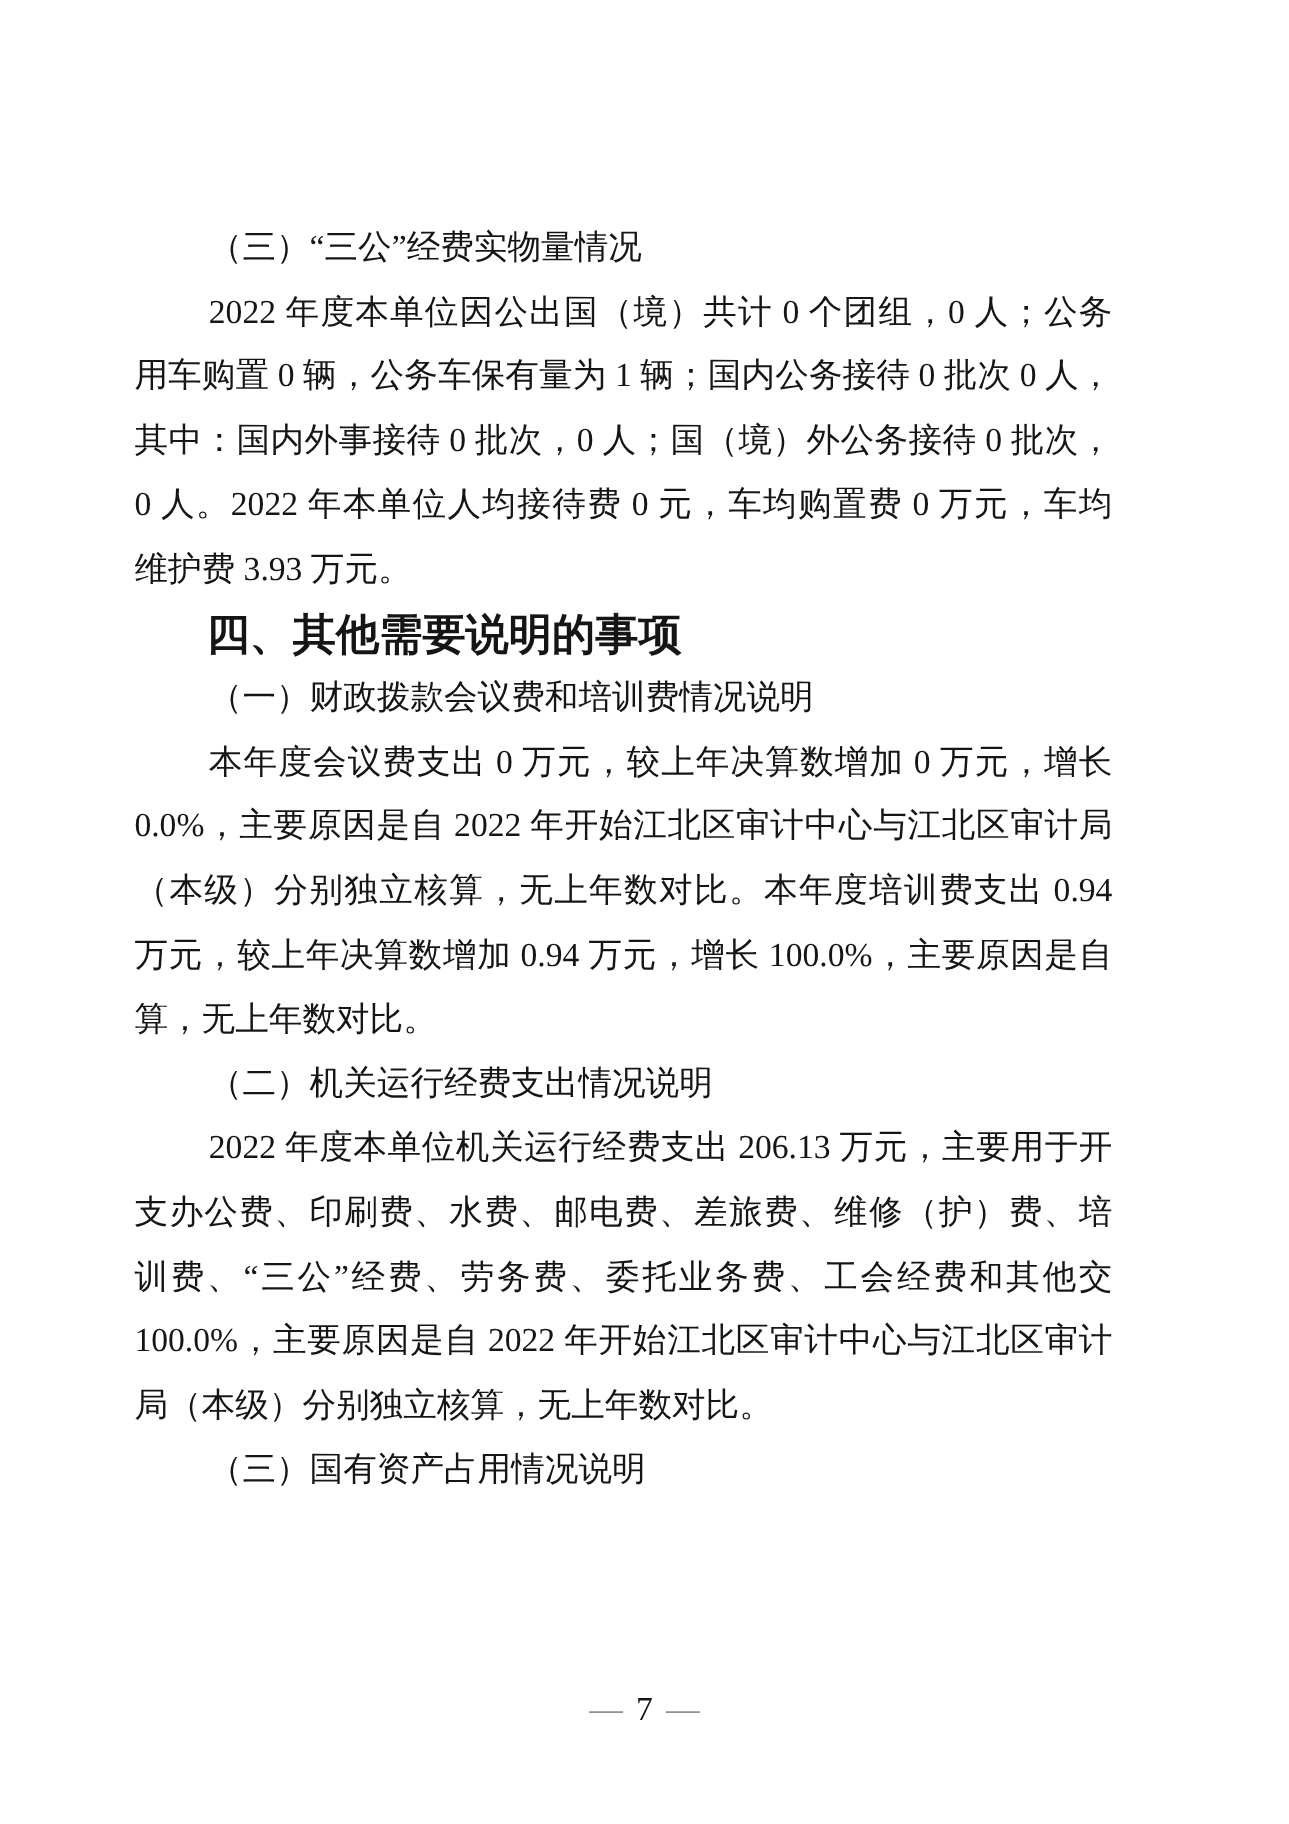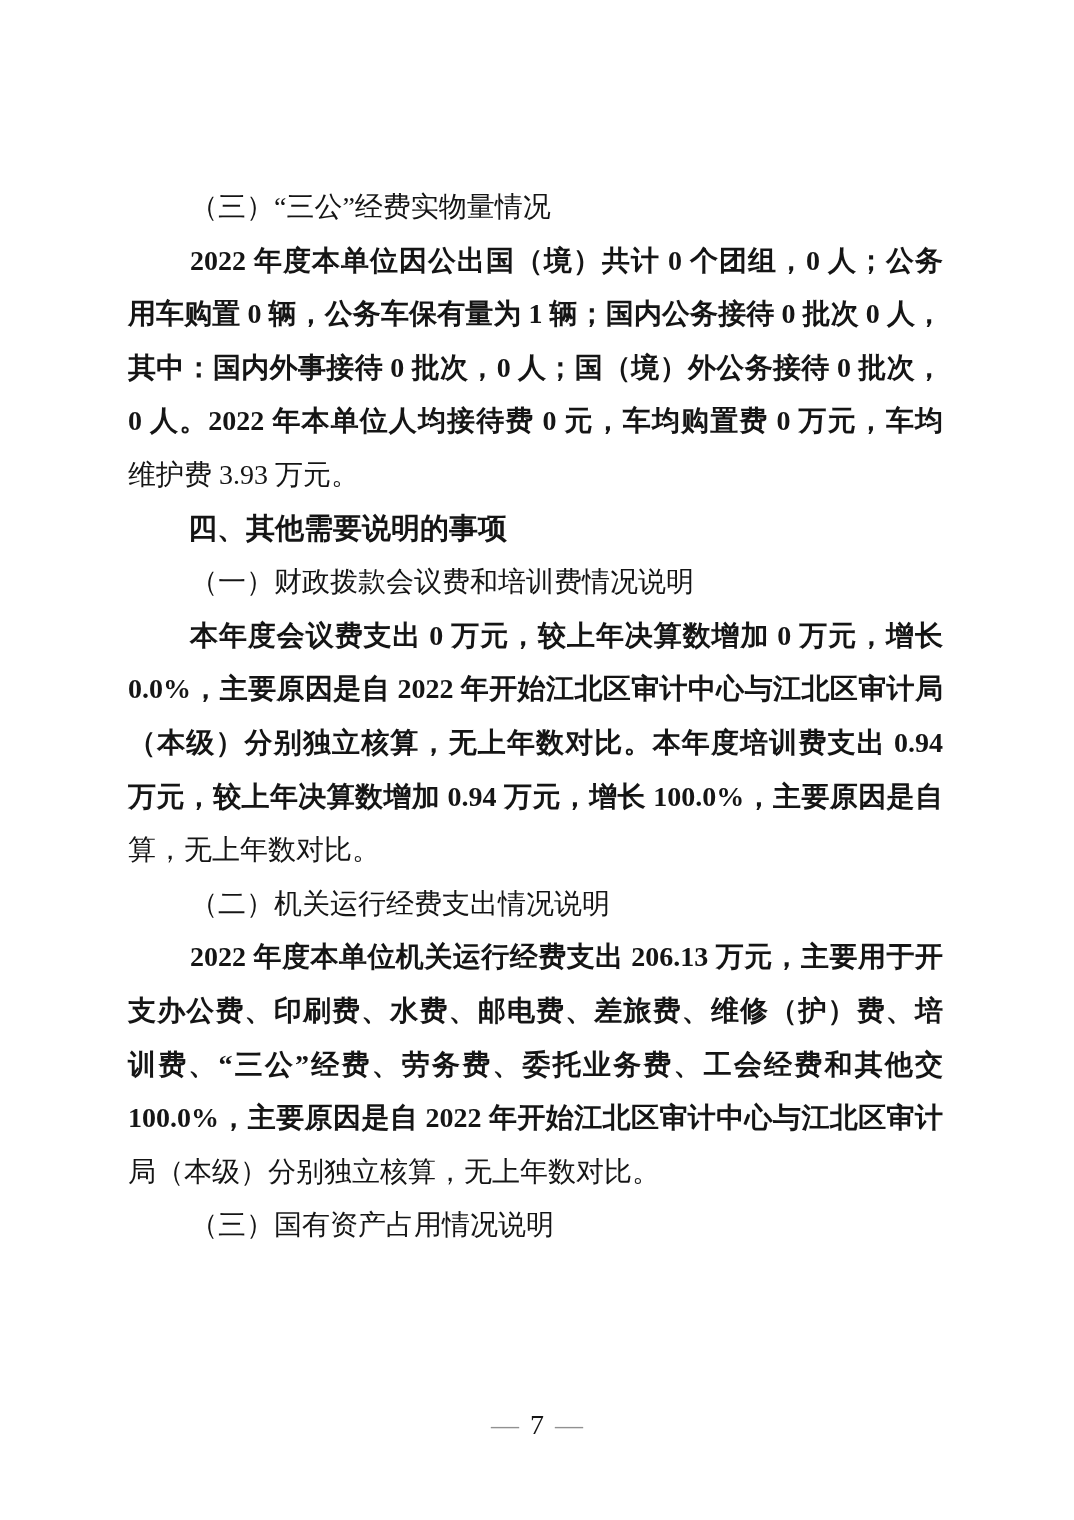--- a/index.html
+++ b/index.html
@@ -15,48 +15,47 @@
     color: #151515;
     overflow: hidden;
   }
   .page {
     position: absolute;
     inset: 0;
     background: #ffffff;
   }
   .content {
     position: absolute;
-    left: 128px;
+    left: 112px;
     top: 180px;
     width: 815px;
     font-size: 28px;
     line-height: 53.6px;
   }
   .ln {
     height: 53.6px;
     white-space: normal;
   }
   
   .j {
     text-align: justify;
     text-align-last: justify;
-    font-weight: bold;
   }
   .indent {
     padding-left: 62px;
   }
   .sub {
     
     padding-left: 62px;
   }
   .h-main {
     
     font-family: "Liberation Sans", "DejaVu Sans", sans-serif;
     font-weight: 700;
-    font-size: 29px;
+    font-size: 36px;
     padding-left: 60px;
   }
   .footer {
     position: absolute;
     left: 0;
     top: 1405px;
     width: 1074px;
     text-align: center;
     font-size: 28px;
     line-height: 40px;

